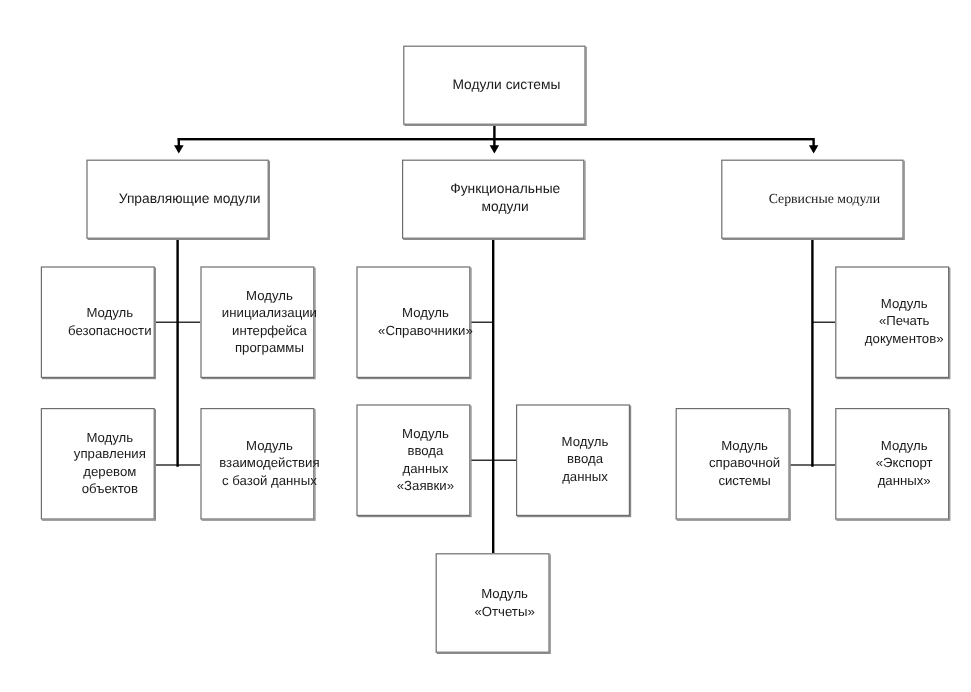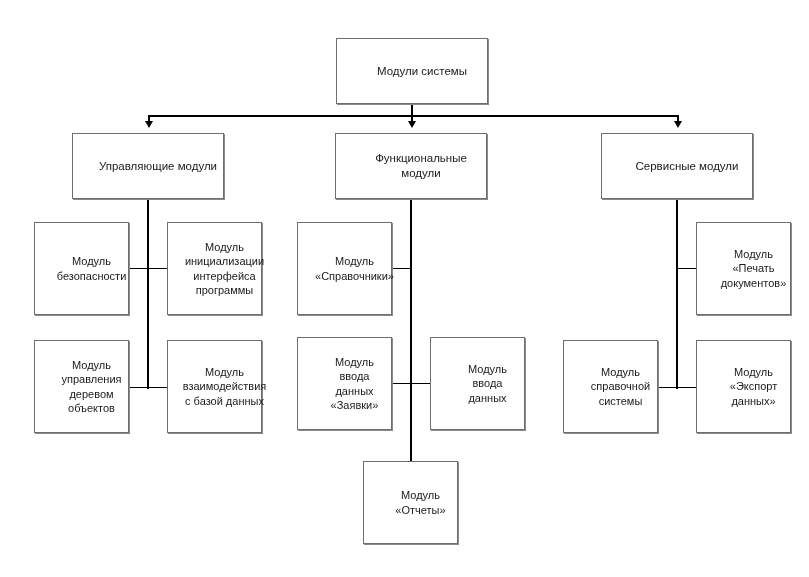--- a/index.html
+++ b/index.html
@@ -99,21 +99,21 @@
   </div>
 
   <div class="node lvl2" style="left:335px; top:133px; width:152px; height:66px;">
     <span class="label">Функциональные модули</span>
   </div>
 
   <div class="node lvl2" style="left:72px; top:133px; width:152px; height:66px;">
     <span class="label">Управляющие модули</span>
   </div>
 
-  <div class="node lvl2" style="left:601px; top:133px; width:152px; height:66px;">
+  <div class="node lvl2" style="left:601px; top:133px; width:152px; height:66px;font-family:Liberation Serif, serif;">
     <span class="label">Сервисные модули</span>
   </div>
 
   <div class="node lvl3" style="left:34px; top:222px; width:95px; height:93px;">
     <span class="label">Модуль
 безопасности</span>
   </div>
 
   <div class="node lvl3" style="left:167px; top:222px; width:95px; height:93px;">
     <span class="label">Модуль

